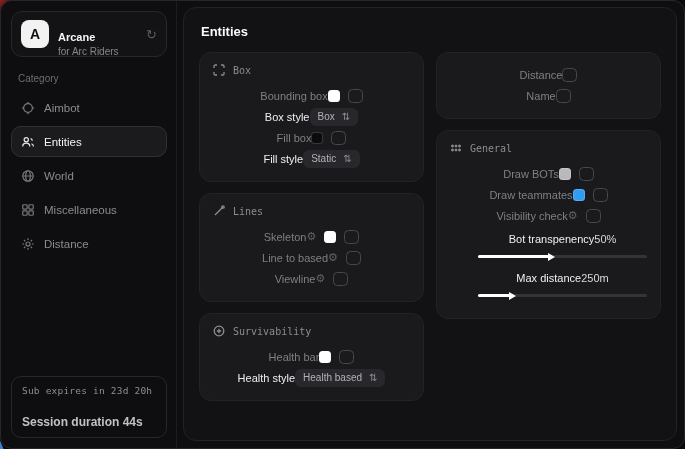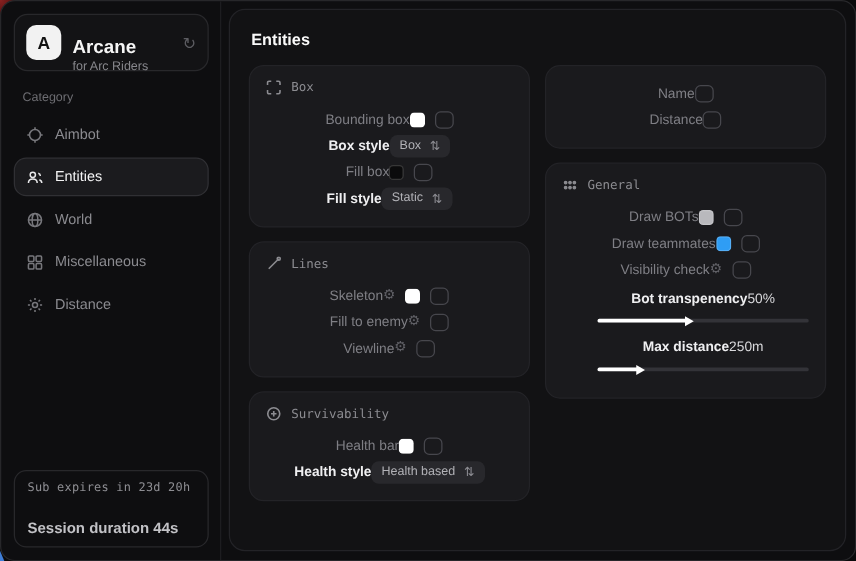--- a/index.html
+++ b/index.html
@@ -34,21 +34,21 @@
     height:46px;
   }
   .logo {
     width:28px; height:28px; border-radius:8px;
     background:#f2f2f2; color:#111;
     font-weight:bold; font-size:14px;
     display:flex; align-items:center; justify-content:center;
     flex:0 0 28px;
   }
   .brand-txt { flex:1; line-height:1.15; }
-  .brand-name { color:#f5f5f5; font-size:15px; font-weight:bold;margin-top:20px; }
+  .brand-name { color:#f5f5f5; font-size:11px; font-weight:bold;margin-top:20px; }
   .brand-sub  { color:#87878c; font-size:10px; margin-top:2px; }
   .refresh { color:#5c5c61; font-size:13px; cursor:pointer; }
   .cat-label { color:#6d6d72; font-size:10px; margin:16px 0 8px 7px; }
   .nav { display:flex; flex-direction:column; gap:3px; }
   .nav-item {
     display:flex; align-items:center; gap:9px;
     height:31px; padding:0 9px;
     color:#8b8b90; font-size:11.5px;
     border:1px solid transparent; border-radius:10px;
     cursor:pointer;
@@ -93,21 +93,21 @@
   }
   .ptitle {
     display:flex; align-items:center; gap:8px;
     font-family:"DejaVu Sans Mono", monospace;
     font-size:10px; color:#8c8c91;
     margin-bottom:9px;
   }
   .ptitle svg { width:12px; height:12px; stroke:#8c8c91; }
   .row { display:flex; align-items:center; justify-content:center; height:21px; }
   .lbl { font-size:11px; color:#7f7f85; }
-  .lbl.bold { color:#efeff1; font-weight:bold; }
+  .lbl.bold { color:#efeff1; font-weight:normal; }
   .ctrls { display:flex; align-items:center; gap:8px; }
   .swatch {
     width:12px; height:12px; border-radius:3.5px;
     border:1px solid rgba(255,255,255,0.18);
     cursor:pointer;
   }
   .checkbox {
     width:15px; height:14px; border-radius:4.5px;
     border:1.6px solid #47474d;
     cursor:pointer;
@@ -259,21 +259,21 @@
           </div>
           <div class="row">
             <span class="lbl">Skeleton</span>
             <span class="ctrls">
               <span class="gear">⚙</span>
               <span class="swatch" style="background-color: rgb(255, 255, 255);"></span>
               <span class="checkbox"></span>
             </span>
           </div>
           <div class="row">
-            <span class="lbl">Fill to enemy</span>
+            <span class="lbl">Line to based</span>
             <span class="ctrls">
               <span class="gear">⚙</span>
               <span class="checkbox"></span>
             </span>
           </div>
           <div class="row">
             <span class="lbl">Viewline</span>
             <span class="ctrls">
               <span class="gear">⚙</span>
               <span class="checkbox"></span>
@@ -304,27 +304,27 @@
             </span>
           </div>
         </div>
 
       </div>
 
       <div class="col">
 
         <div class="panel">
           <div class="row">
-            <span class="lbl">Name</span>
+            <span class="lbl">Distance</span>
             <span class="ctrls">
                 <span class="checkbox"></span>
               </span>
           </div>
           <div class="row">
-            <span class="lbl">Distance</span>
+            <span class="lbl">Name</span>
             <span class="ctrls">
                 <span class="checkbox"></span>
               </span>
           </div>
         </div>
 
         <div class="panel">
           <div class="ptitle">
             <svg viewBox="0 0 12 12" fill="#8c8c91" stroke="none">
               <circle cx="2.5" cy="4" r="1"></circle>

